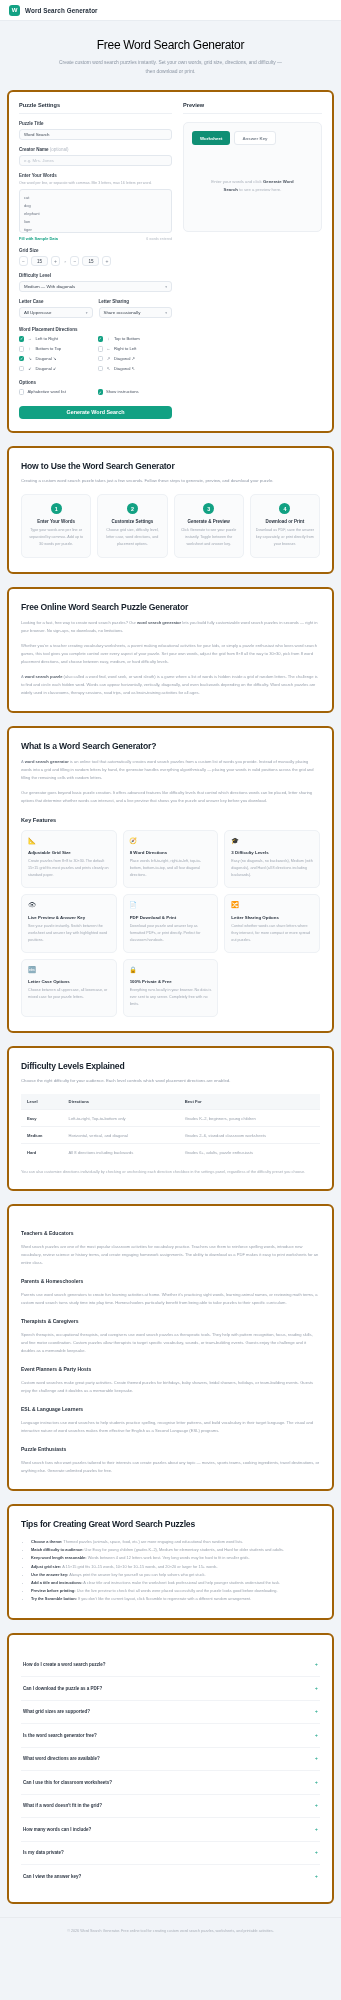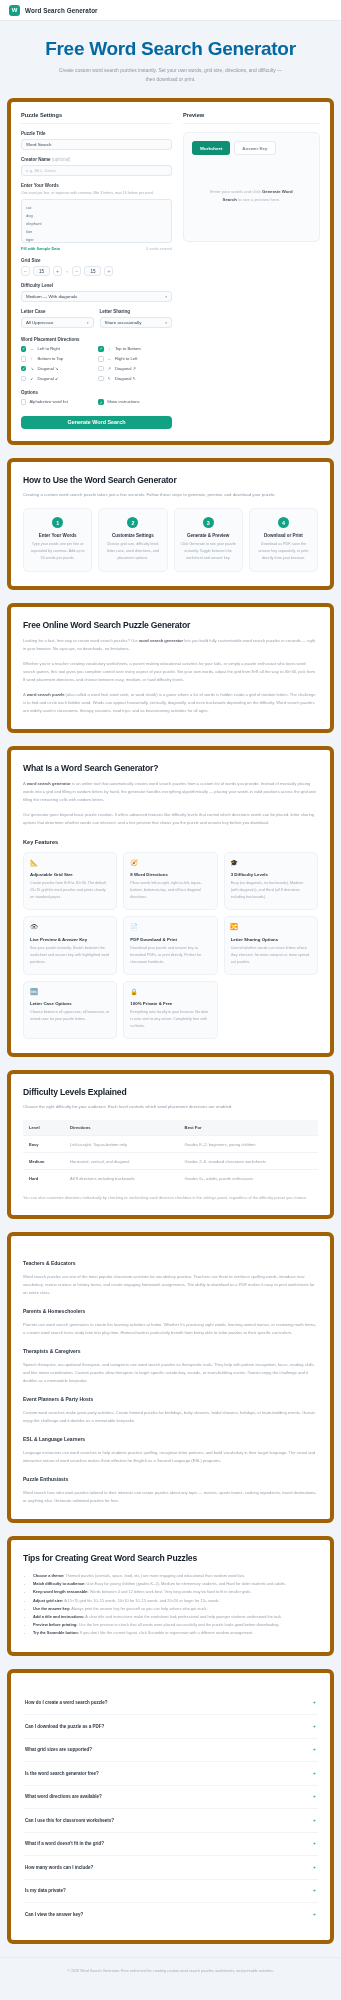--- a/index.html
+++ b/index.html
@@ -25,30 +25,30 @@
     width: 11px; height: 11px; border-radius: 3px;
     background: #12a183;
     color: #fff; font-size: 6px; font-weight: bold;
     display: flex; align-items: center; justify-content: center;
     margin-right: 5px;
   }
   .brand { font-size: 6.3px; font-weight: bold; letter-spacing: .1px; }
 
   
   .hero { padding: 17px 20px 14px; text-align: center; }
-  .hero h1 { font-size: 19px; font-weight: bold; letter-spacing: -.3px; color: #0369a1; }
+  .hero h1 { font-size: 12px; font-weight: normal; letter-spacing: -.3px; color: #000000; }
   .hero p {
     margin: 6px auto 0; max-width: 230px;
     font-size: 4.9px; line-height: 1.85; color: #8b95a3;
   }
 
   
   .card {
     background: #fff;
-    border: 4px solid #a16207;
+    border: 2px solid #a16207;
     border-radius: 6px;
     margin: 0 7px 13px;
   }
   .sec-pad { padding: 13px 12px 14px; }
   h2.sec-title { font-size: 8.6px; font-weight: bold; letter-spacing: -.2px; color: #17202b; }
   p.sec-sub { font-size: 4.3px; line-height: 1.8; color: #9099a7; margin-top: 6px; }
   p.body { font-size: 4.1px; line-height: 1.95; color: #99a1ad; margin-top: 7px; }
   p.body b { color: #59626e; }
 
   

